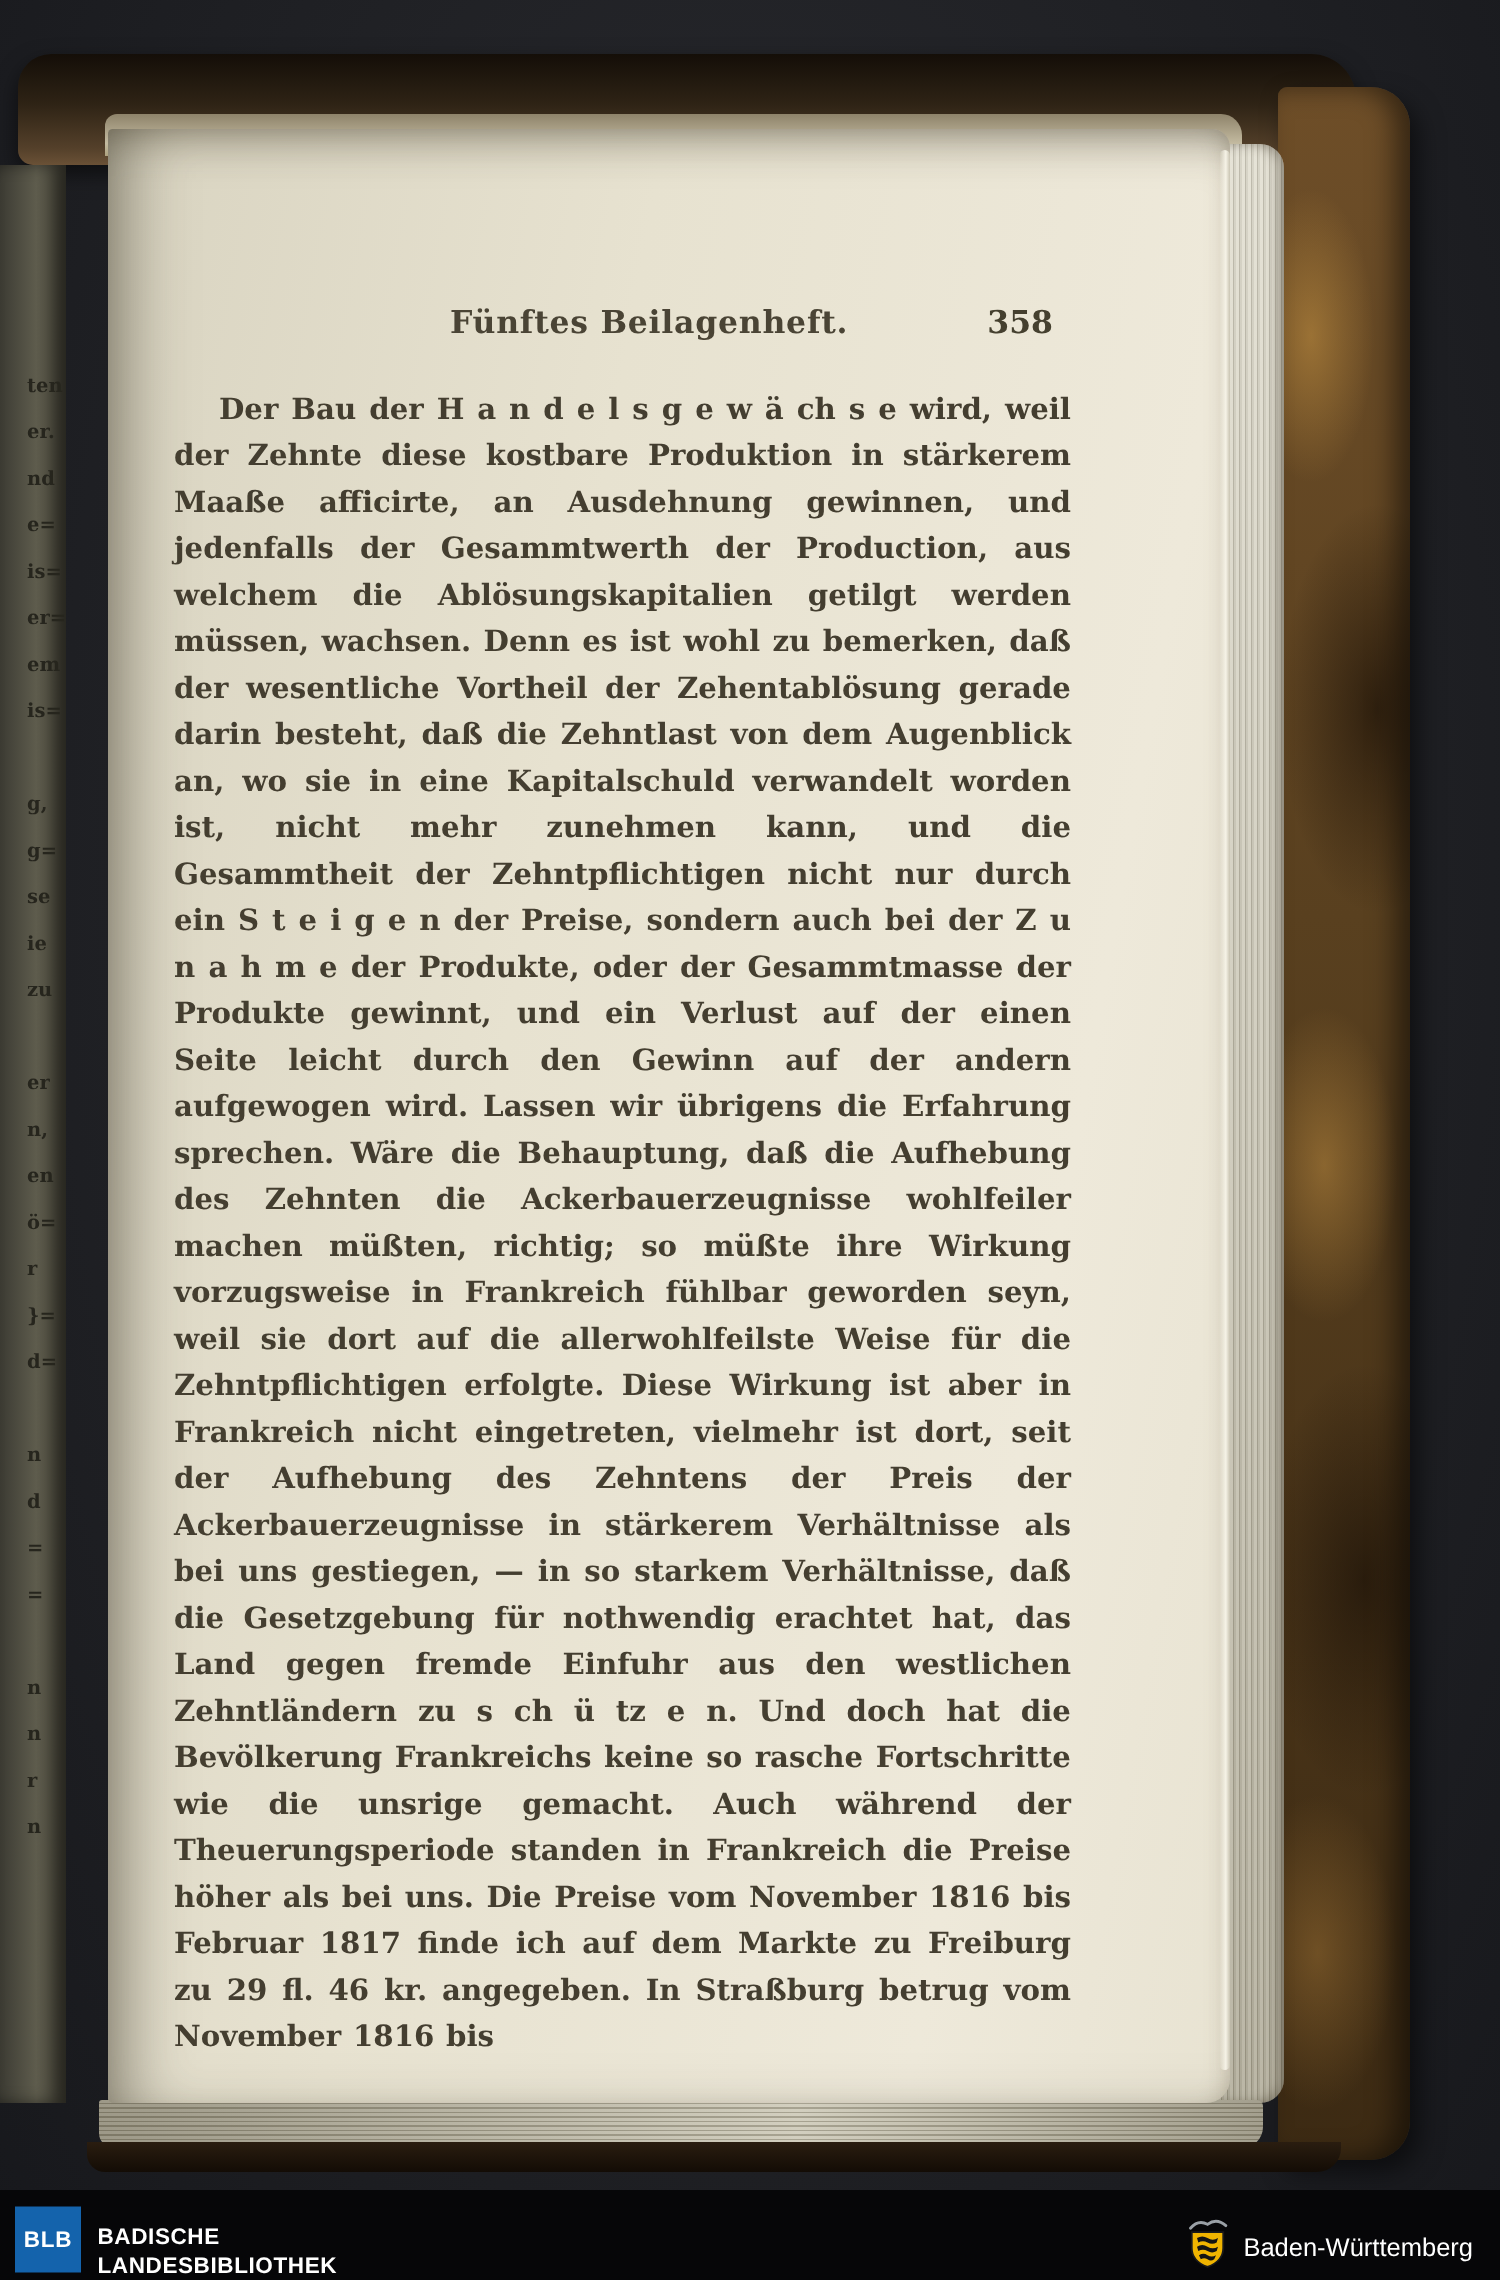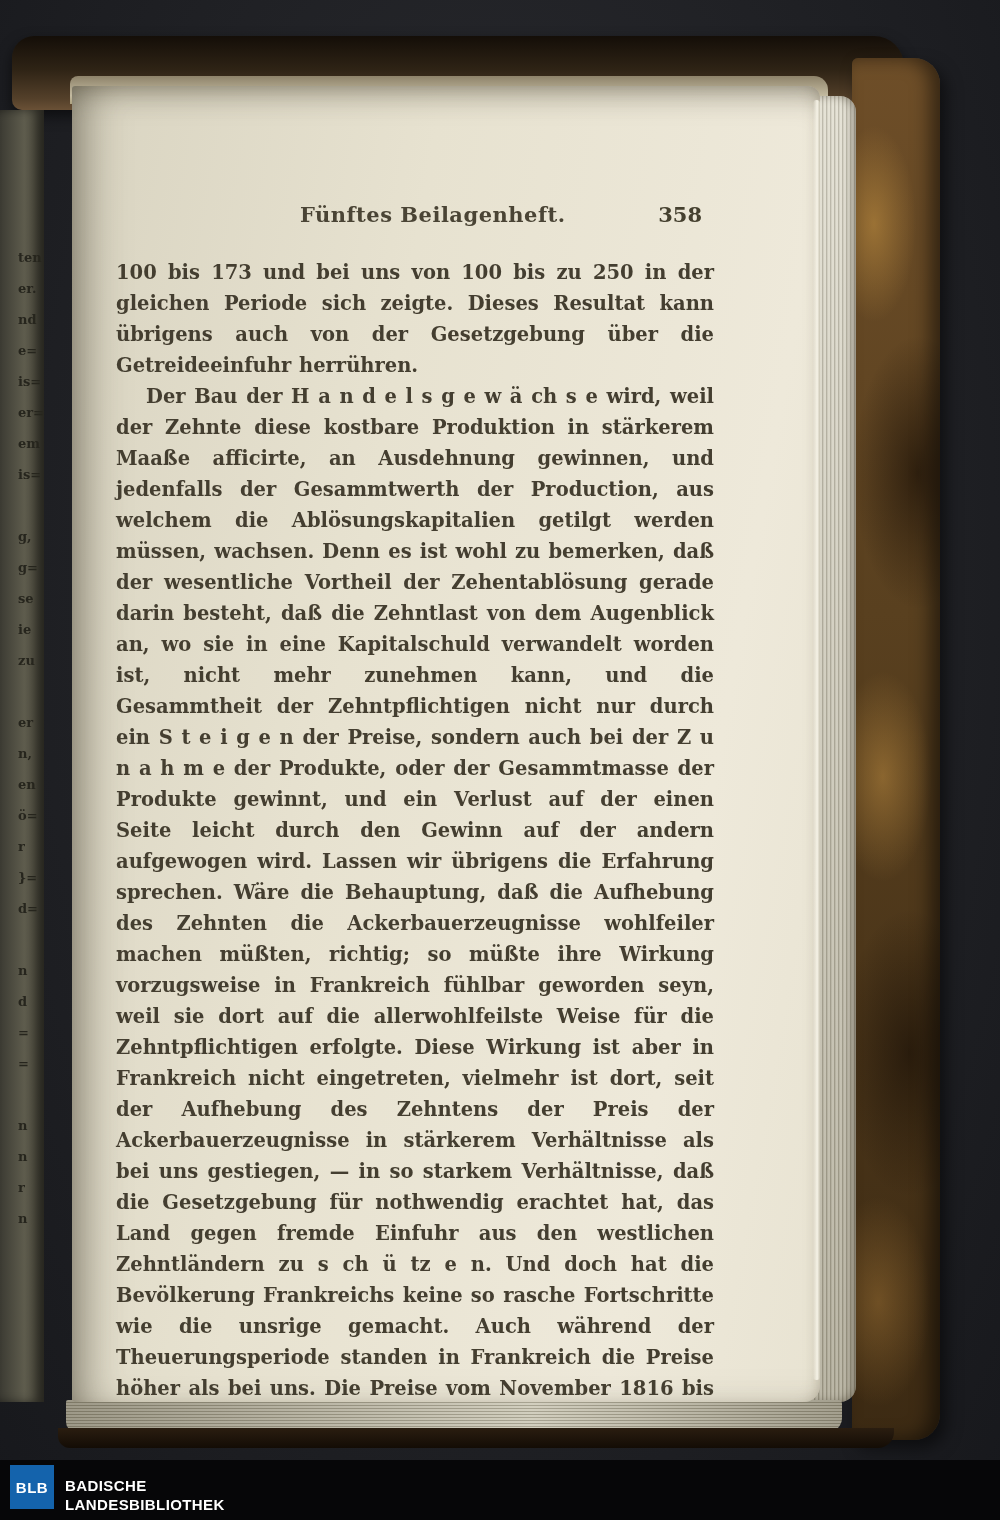--- a/index.html
+++ b/index.html
@@ -105,21 +105,21 @@
     font-size:19.5px;line-height:31px;font-weight:bold;
     color:#443e30;
     word-spacing:1px;
   }
   .page-body p.indent{text-indent:30px;}
 
   
   .footer{
     position:absolute;left:0;bottom:0;width:1000px;height:60px;
     background:#060608;
-    display:flex;align-items:flex-start;justify-content:space-between;
+    display:flex;align-items:flex-end;justify-content:space-between;
     padding:0 18px 0 10px;box-sizing:border-box;
     font-family:"Liberation Sans", sans-serif;
   }
   .brand{display:flex;align-items:center;gap:11px;}
   .blb-box{
     width:44px;height:44px;background:#1463ac;color:#ffffff;
     display:flex;align-items:center;justify-content:center;
     font-weight:bold;font-size:15px;letter-spacing:.5px;
   }
   .lib-name{
@@ -177,29 +177,40 @@
 
   <div class="page">
     <div class="page-edge-highlight"></div>
 
     <div class="page-header">
       <div class="running-title">Fünftes Beilagenheft.</div>
       <div class="page-number">358</div>
     </div>
 
     <div class="page-body">
-      <p>100 bis 173 und bei uns von 100 bis zu 250 in der gleichen Periode sich zeigte. Dieses Resultat kann übrigens auch von der Gesetzgebung über die Getreideeinfuhr herrühren.</p>
       <p class="indent">Der Bau der H a n d e l s g e w ä ch s e wird, weil der Zehnte diese kostbare Produktion in stärkerem Maaße afficirte, an Ausdehnung gewinnen, und jedenfalls der Gesammtwerth der Production, aus welchem die Ablösungskapitalien getilgt werden müssen, wachsen. Denn es ist wohl zu bemerken, daß der wesentliche Vortheil der Zehentablösung gerade darin besteht, daß die Zehntlast von dem Augenblick an, wo sie in eine Kapitalschuld verwandelt worden ist, nicht mehr zunehmen kann, und die Gesammtheit der Zehntpflichtigen nicht nur durch ein S t e i g e n der Preise, sondern auch bei der Z u n a h m e der Produkte, oder der Gesammtmasse der Produkte gewinnt, und ein Verlust auf der einen Seite leicht durch den Gewinn auf der andern aufgewogen wird. Lassen wir übrigens die Erfahrung sprechen. Wäre die Behauptung, daß die Aufhebung des Zehnten die Ackerbauerzeugnisse wohlfeiler machen müßten, richtig; so müßte ihre Wirkung vorzugsweise in Frankreich fühlbar geworden seyn, weil sie dort auf die allerwohlfeilste Weise für die Zehntpflichtigen erfolgte. Diese Wirkung ist aber in Frankreich nicht eingetreten, vielmehr ist dort, seit der Aufhebung des Zehntens der Preis der Ackerbauerzeugnisse in stärkerem Verhältnisse als bei uns gestiegen, — in so starkem Verhältnisse, daß die Gesetzgebung für nothwendig erachtet hat, das Land gegen fremde Einfuhr aus den westlichen Zehntländern zu s ch ü tz e n. Und doch hat die Bevölkerung Frankreichs keine so rasche Fortschritte wie die unsrige gemacht. Auch während der Theuerungsperiode standen in Frankreich die Preise höher als bei uns. Die Preise vom November 1816 bis Februar 1817 finde ich auf dem Markte zu Freiburg zu 29 fl. 46 kr. angegeben. In Straßburg betrug vom November 1816 bis</p>
     </div>
   </div>
 
   <div class="footer">
     <div class="brand">
       <div class="blb-box">BLB</div>
       <div class="lib-name">
         <div>BADISCHE</div>
         <div>LANDESBIBLIOTHEK</div>
       </div>
     </div>
 
+    <div class="bw">
+      <span>
+        <svg width="28" height="38" viewBox="0 0 32 42" aria-hidden="true">
+          <path d="M3 9 q6 -7 13 -3 q7 -5 14 1" fill="none" stroke="#9aa0a6" stroke-width="2.2" stroke-linecap="round"></path>
+          <path d="M4 12 h24 v12 c0 8 -6.5 12.5 -12 14.5 c-5.5 -2 -12 -6.5 -12 -14.5 z" fill="#f0b400" stroke="#1a1a1a" stroke-width="1.4"></path>
+          <path d="M8 16.5 q4 -2.6 8 0 q4 2.6 8 0 l-1 3.4 q-3.5 2 -7 0 q-3.5 -2 -7 0 z" fill="#141414"></path>
+          <path d="M8 23 q4 -2.6 8 0 q4 2.6 8 0 l-1 3.4 q-3.5 2 -7 0 q-3.5 -2 -7 0 z" fill="#141414"></path>
+          <path d="M9.5 29.5 q3.4 -2.2 6.5 0 q3.1 2.2 6.5 0 l-1.4 3.2 q-2.6 1.8 -5.1 0 q-2.5 -1.8 -5.1 0 z" fill="#141414"></path>
+        </svg>
+      </span>
+      <span class="bw-name">Baden-Württemberg</span>
+    </div>
   </div>
 
 </div>
 
 </body></html>

